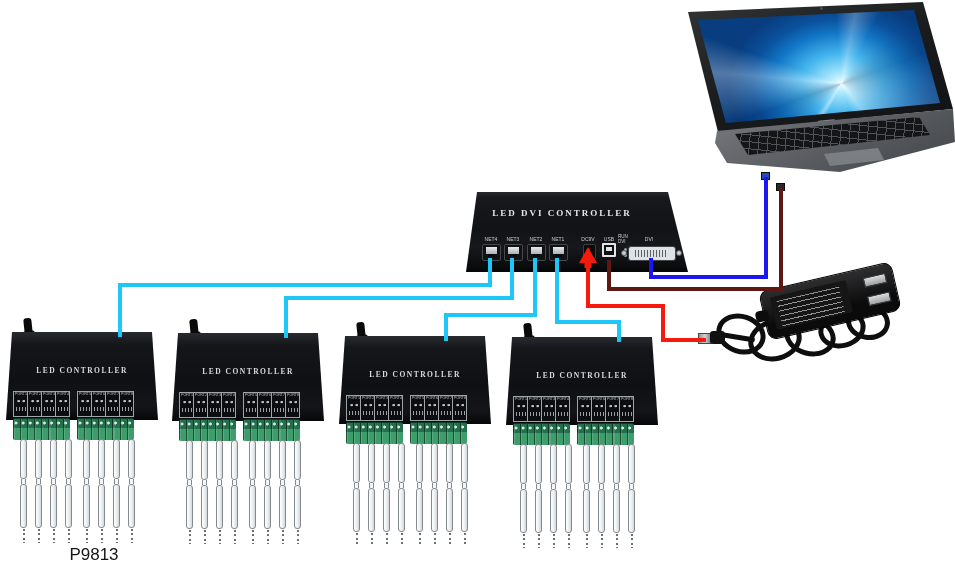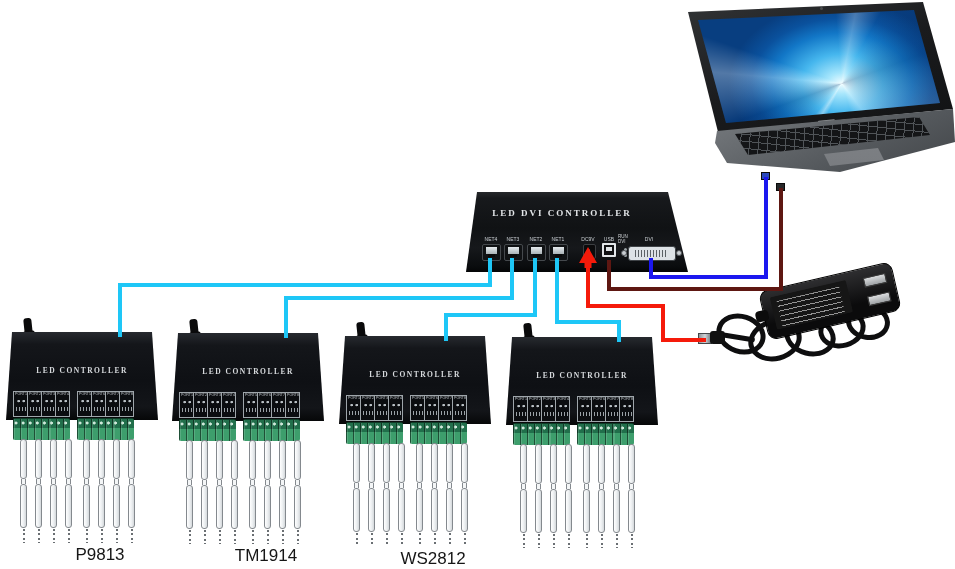--- a/index.html
+++ b/index.html
@@ -79,21 +79,21 @@
   .seg{box-sizing:border-box;width:7px;border:1px solid #84898e;border-radius:3px;
     background:linear-gradient(90deg,#ffffff,#eceff1 55%,#d4d8db);}
   .seg.a{height:40px;}
   .seg.b{height:44px;}
   .joint{width:3px;height:5px;margin:0 auto;border-left:1px solid #84898e;
     border-right:1px solid #84898e;background:#f4f6f7;}
   .tail{width:2px;height:14px;margin:1px auto 0;
     background:repeating-linear-gradient(180deg,#6a6f73 0 2px,transparent 2px 4.5px);}
   .st1{left:14px}.st2{left:29px}.st3{left:44px}.st4{left:59px}
   .st5{left:77px}.st6{left:92px}.st7{left:107px}.st8{left:122px}
-  .chiplabel{position:absolute;top:213px;left:18px;width:152px;text-align:center;
+  .chiplabel{position:absolute;top:213px;left:12px;width:152px;text-align:center;
     font-size:17px;color:#161616;}
 
   
   .laptop{position:absolute;left:672px;top:2px;width:283px;height:194px;}
   .lid{position:absolute;inset:0;clip-path:polygon(16px 10px,251px 0px,281px 107px,46px 130px);
     background:linear-gradient(160deg,#333537 0%,#1a1b1d 40%,#0c0d0e 100%);}
   .screenwall{position:absolute;inset:0;
     clip-path:polygon(26px 18px,242px 8px,268px 101px,54px 121px);
     background:radial-gradient(closest-side at 60% 42%,#f2fdff 0%,#a6e6fc 13%,#46b7ee 36%,#1277c7 62%,#0a519d 80%,#083e80 100%);}
   .screenwall::after{content:"";position:absolute;inset:0;
@@ -397,21 +397,20 @@
         <div class="joint"></div>
         <div class="seg b"></div>
         <div class="tail"></div>
       </div>
     <div class="strip st8">
         <div class="seg a"></div>
         <div class="joint"></div>
         <div class="seg b"></div>
         <div class="tail"></div>
       </div>
-    <div class="chiplabel">TM1914</div>
   </div>
 
   <div class="subctrl" style="left:339px;top:336px">
     <div class="antenna"></div>
     <div class="cbody">
       <div class="ctitle">LED CONTROLLER</div>
       <div class="pgroup g1">
         <div class="pcell">
             <span class="plabel">PORT1</span>
             <span class="pglyph"></span>
@@ -491,21 +490,20 @@
         <div class="joint"></div>
         <div class="seg b"></div>
         <div class="tail"></div>
       </div>
     <div class="strip st8">
         <div class="seg a"></div>
         <div class="joint"></div>
         <div class="seg b"></div>
         <div class="tail"></div>
       </div>
-    <div class="chiplabel">WS2812</div>
   </div>
 
   <div class="subctrl" style="left:506px;top:337px">
     <div class="antenna"></div>
     <div class="cbody">
       <div class="ctitle">LED CONTROLLER</div>
       <div class="pgroup g1">
         <div class="pcell">
             <span class="plabel">PORT1</span>
             <span class="pglyph"></span>

